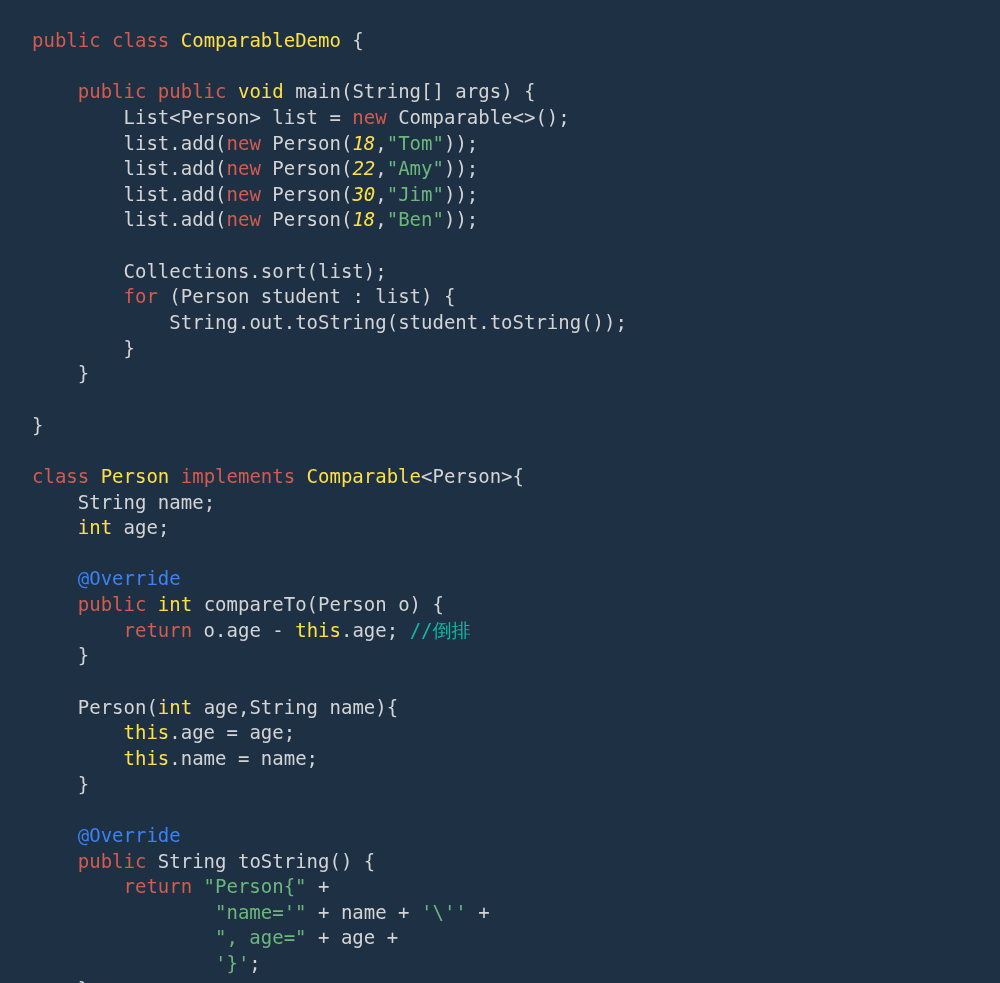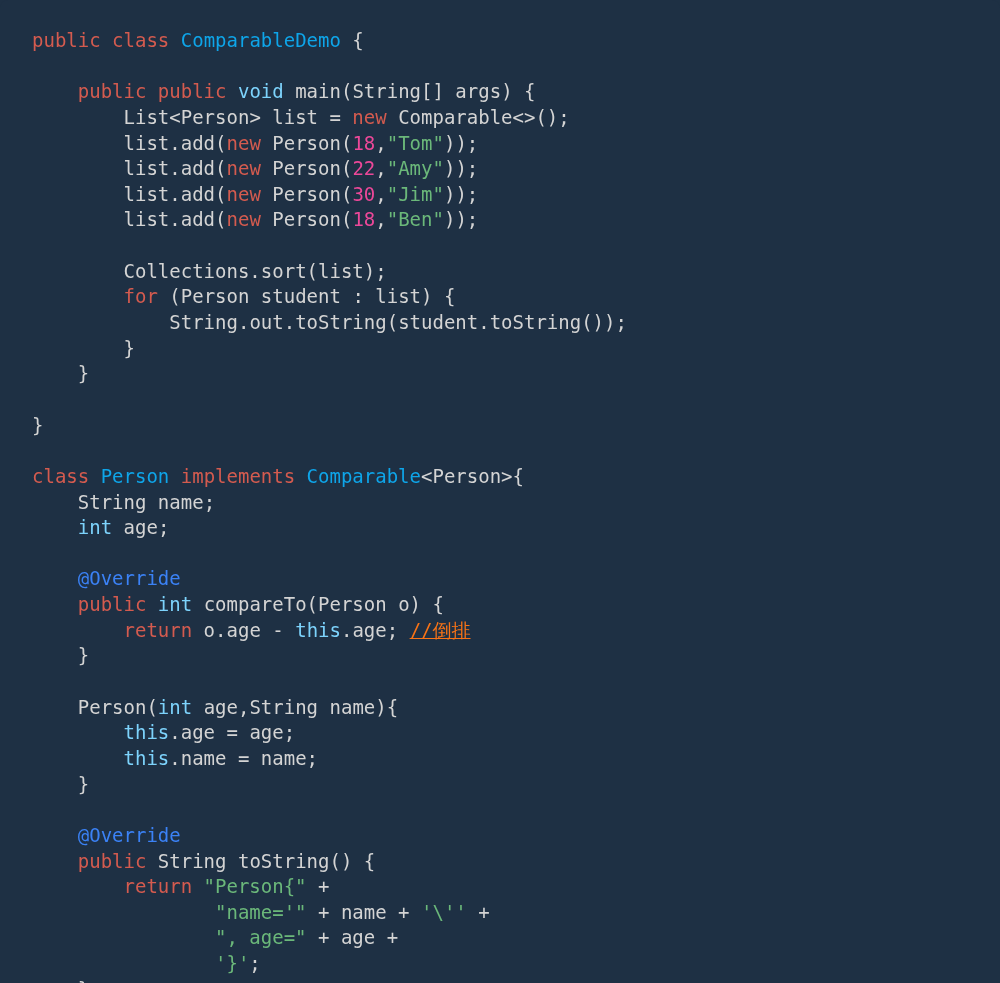--- a/index.html
+++ b/index.html
@@ -14,25 +14,25 @@
     background: #1e3044;
     padding: 28px 32px;
     font-family: "Menlo", "Monaco", "Consolas", monospace;
     font-size: 19px;
     line-height: 1.35;
     color: #d4d4d4;
     white-space: pre;
     border-radius: 8px;
   }
   .kw-access { color: #d45b4f; }       
-  .kw-type   { color: #7dd3fc; }       
-  .cls-name  { color: #0ea5e9; }       
+  .kw-type   { color: #fde047; }       
+  .cls-name  { color: #fde047; }       
   .string    { color: #6bb87a; }       
-  .number    { color: #ec4899; }       
-  .comment   { color: #f97316; text-decoration: underline; }       
+  .number    { color: #fde047; font-style: italic; }       
+  .comment   { color: #14b8a6; }       
   .annot     { color: #3b82f6; }
   .plain     { color: #d4d4d4; }
 </style>
 </head>
 <body>
 
 <div class="code-container"><span class="kw-access">public</span> <span class="kw-access">class</span> <span class="cls-name">ComparableDemo</span> <span class="plain">{</span>
 
     <span class="kw-access">public</span> <span class="kw-access">public</span> <span class="kw-type">void</span> <span class="plain">main</span><span class="plain">(</span><span class="plain">String</span><span class="plain">[] </span><span class="plain">args</span><span class="plain">) {</span>
         <span class="plain">List</span><span class="plain">&lt;</span><span class="plain">Person</span><span class="plain">&gt; </span><span class="plain">list</span><span class="plain"> = </span><span class="kw-access">new</span> <span class="plain">Comparable</span><span class="plain">&lt;&gt;();</span>

